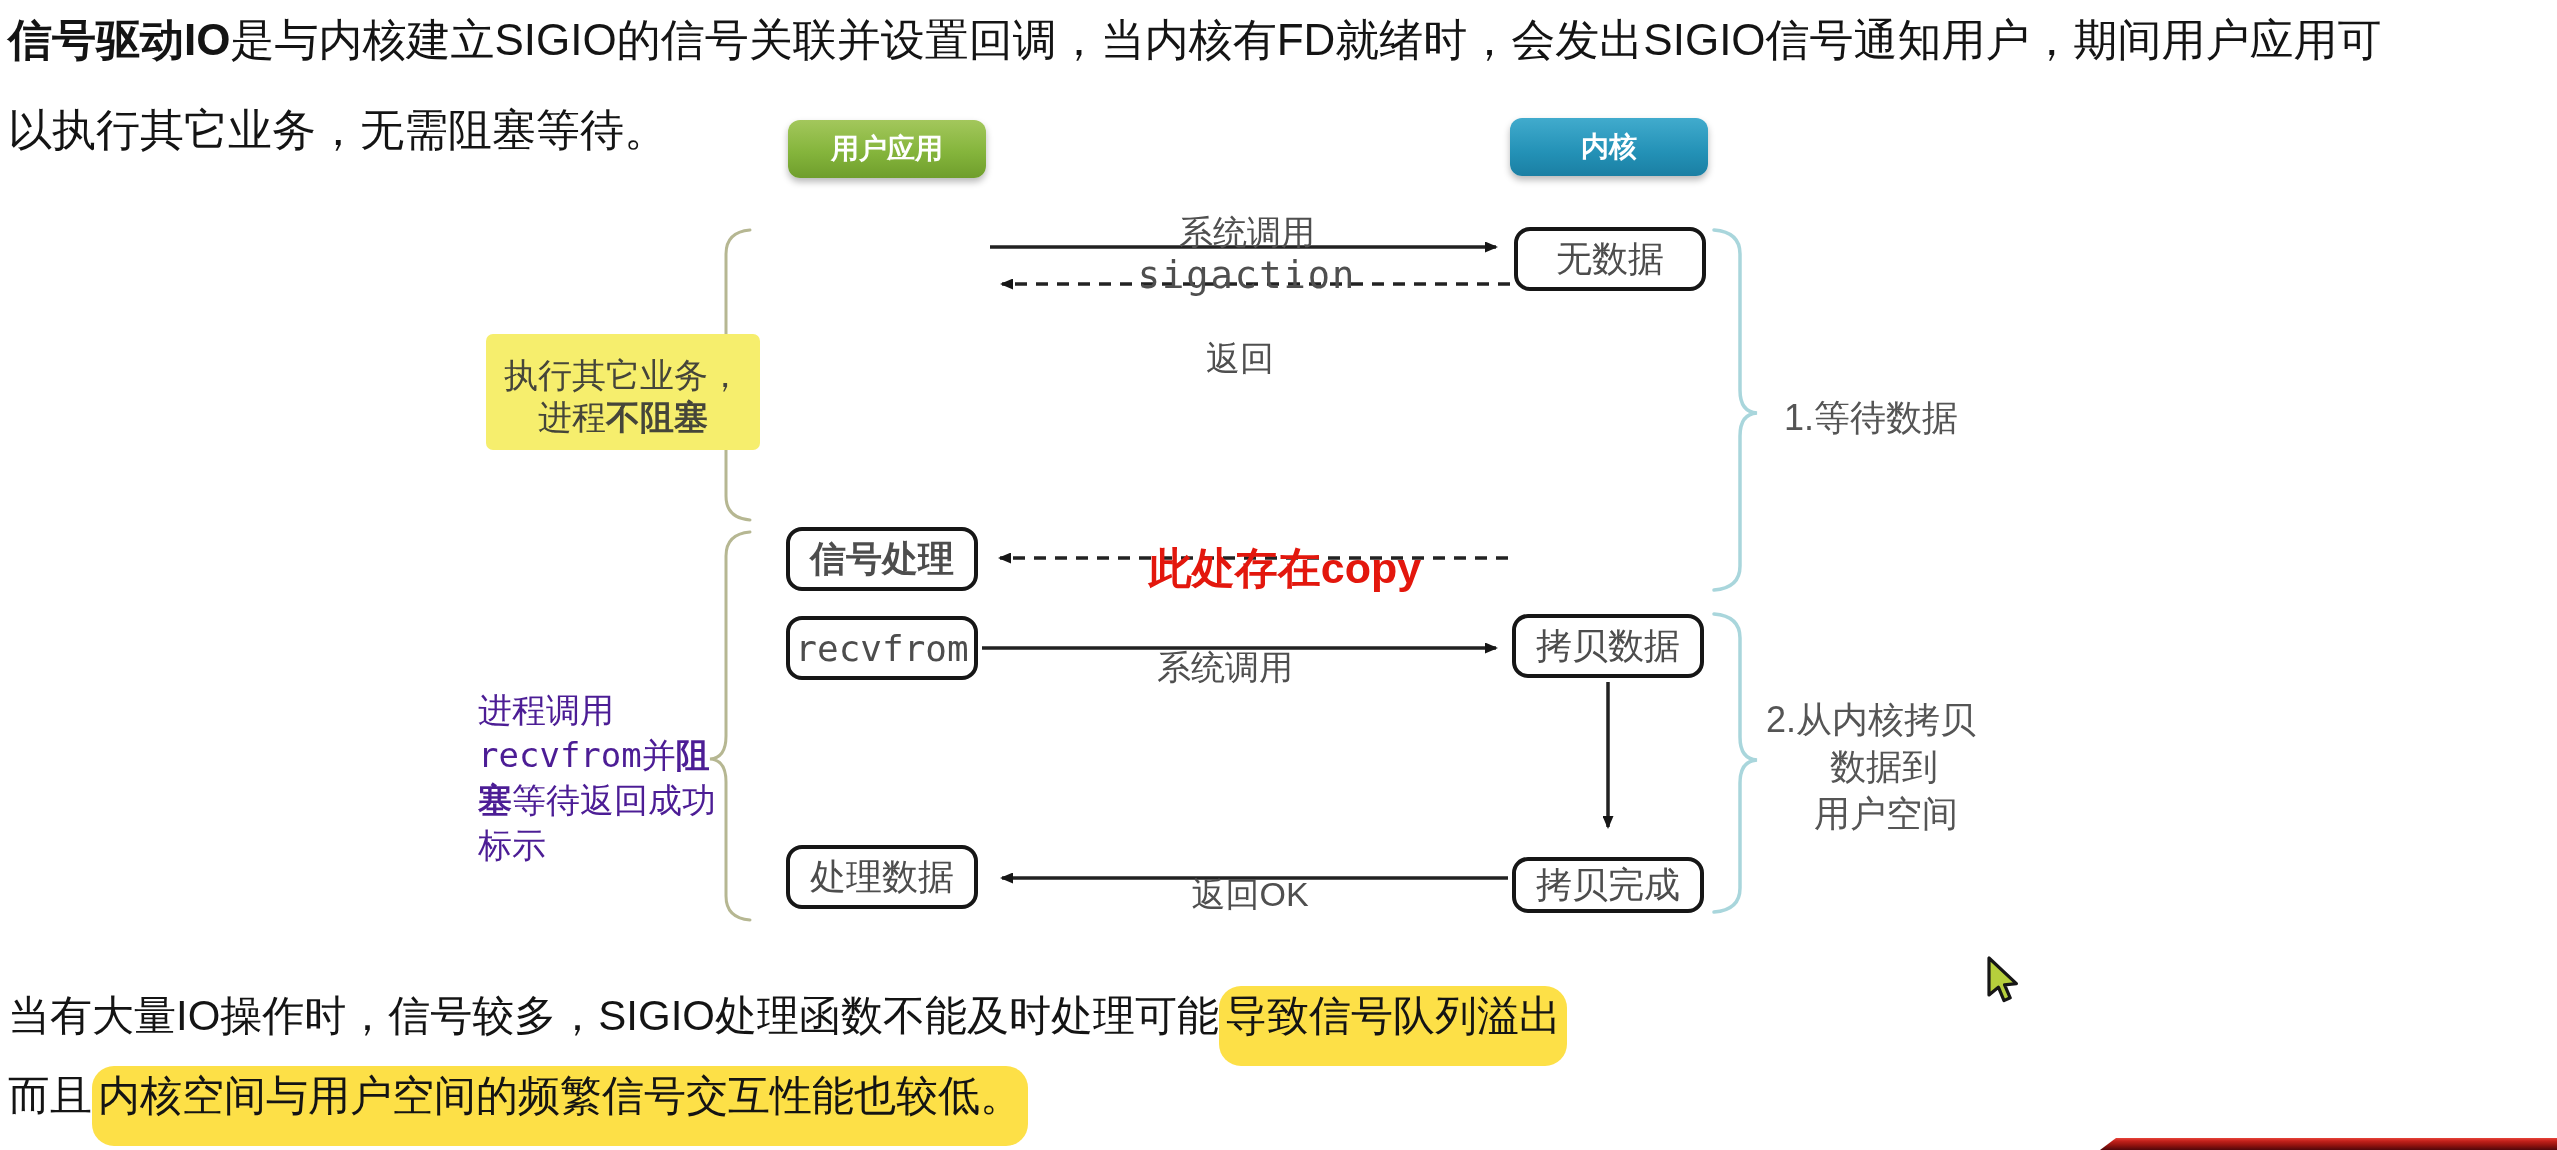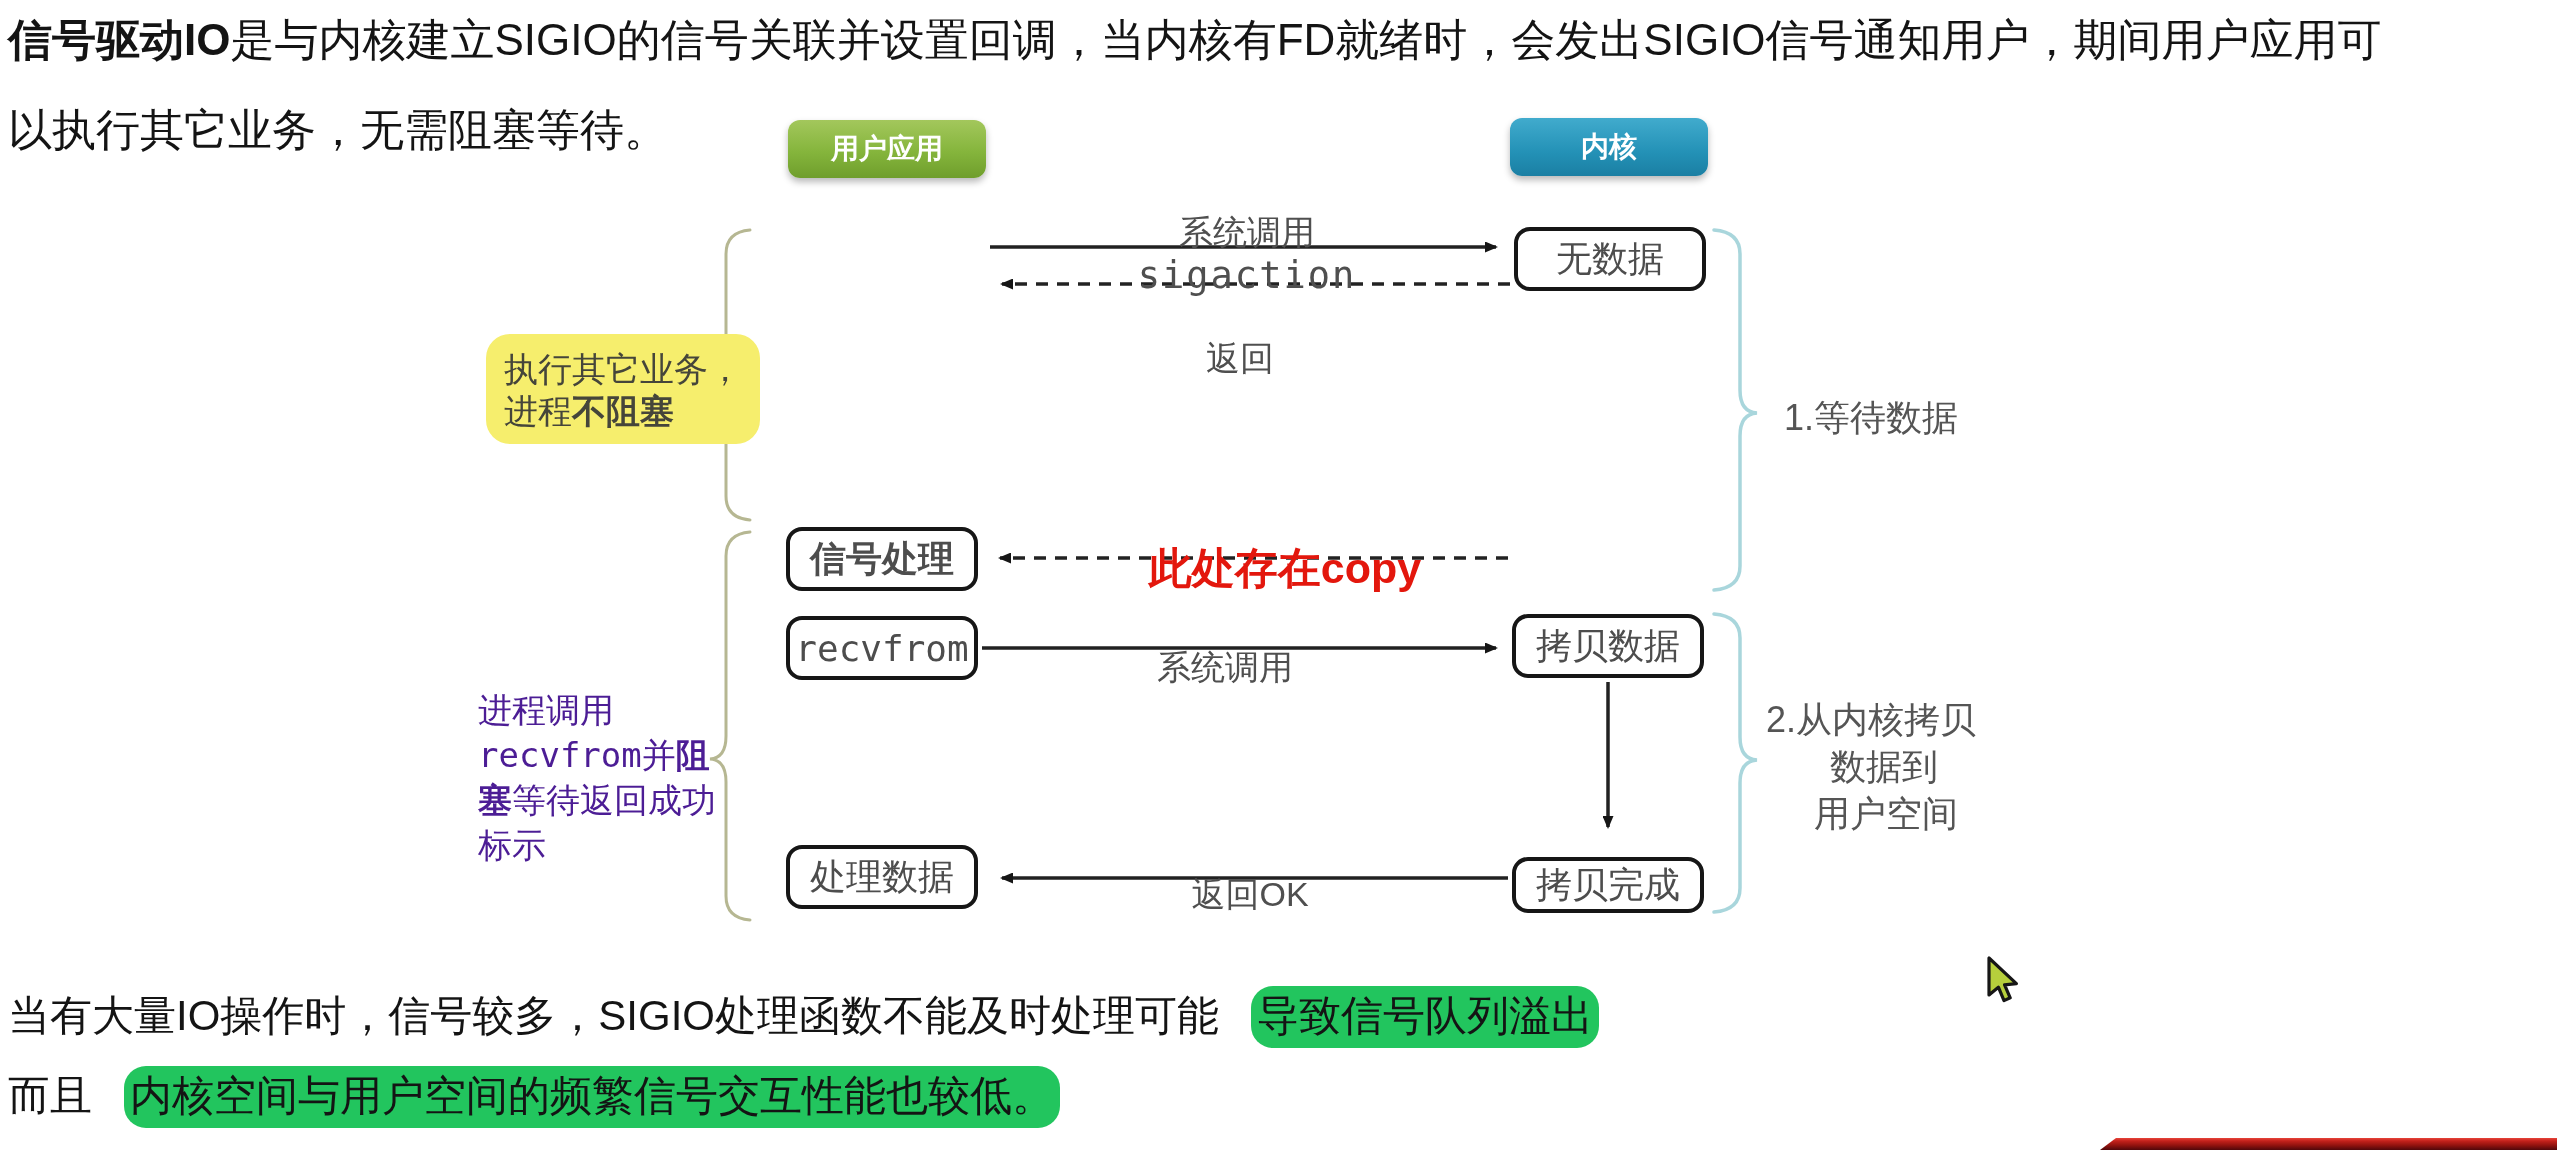--- a/index.html
+++ b/index.html
@@ -3,21 +3,21 @@
 <meta charset="utf-8">
 <style>
   html,body{margin:0;padding:0;background:#fff;}
   .page{position:relative;width:2557px;height:1150px;background:#ffffff;overflow:hidden;
         font-family:"Liberation Sans",sans-serif;color:#161616;}
 
   
   .b{font-weight:bold;}
   .lat{font-weight:bold;}
   .mono{font-family:"DejaVu Sans Mono",monospace;}
-  .hl{background:#22c55e;border-radius:22px;padding:6px 6px 9px;box-decoration-break:clone;margin-left:32px;}
+  .hl{background:#fde047;border-radius:22px;padding:6px 6px 27px;box-decoration-break:clone;}
   .ind64{margin-left:64px;}
   .ind48{margin-left:48px;}
 
   
   .intro{position:absolute;left:8px;font-size:44px;line-height:56px;color:#141414;white-space:nowrap;}
   #intro1{top:12px;}
   #intro2{top:102px;}
 
   
   .bottomp{position:absolute;left:8px;font-size:42px;color:#141414;white-space:nowrap;}
@@ -51,22 +51,22 @@
   #lbl-deliver{left:1097px;top:501px;width:380px;}
   #lbl-syscall2{left:1075px;top:601px;width:300px;}
   #lbl-returnok{left:1110px;top:828px;width:280px;}
 
   
   #red-note{position:absolute;left:1105px;top:540px;width:360px;text-align:center;
             color:#e3170d;font-weight:bold;font-size:43px;font-family:"Liberation Serif","DejaVu Serif",serif;}
   #red-note .lat{font-family:"Liberation Sans",sans-serif;}
 
   
-  #note-top{position:absolute;left:486px;top:334px;padding:14px 18px 12px;background:#f6ee6d;
-            border-radius:24px;font-size:34px;line-height:42px;color:#45453a;}
+  #note-top{position:absolute;left:486px;top:334px;padding:20px 18px 12px;background:#f6ee6d;
+            border-radius:7px;font-size:34px;line-height:42px;color:#45453a;text-align:center;}
   #note-bottom{position:absolute;left:478px;top:688px;font-size:34px;line-height:45px;color:#4c1d95;}
   #note-bottom .mono{font-size:34px;}
 
   
   #brace-lbl-1{position:absolute;left:1784px;top:394px;font-size:36px;color:#555;}
   #brace-lbl-2{position:absolute;left:1766px;top:696px;font-size:36px;line-height:47px;color:#555;}
 
   
   .overlay{position:absolute;left:0;top:0;width:2557px;height:1150px;pointer-events:none;}
 

